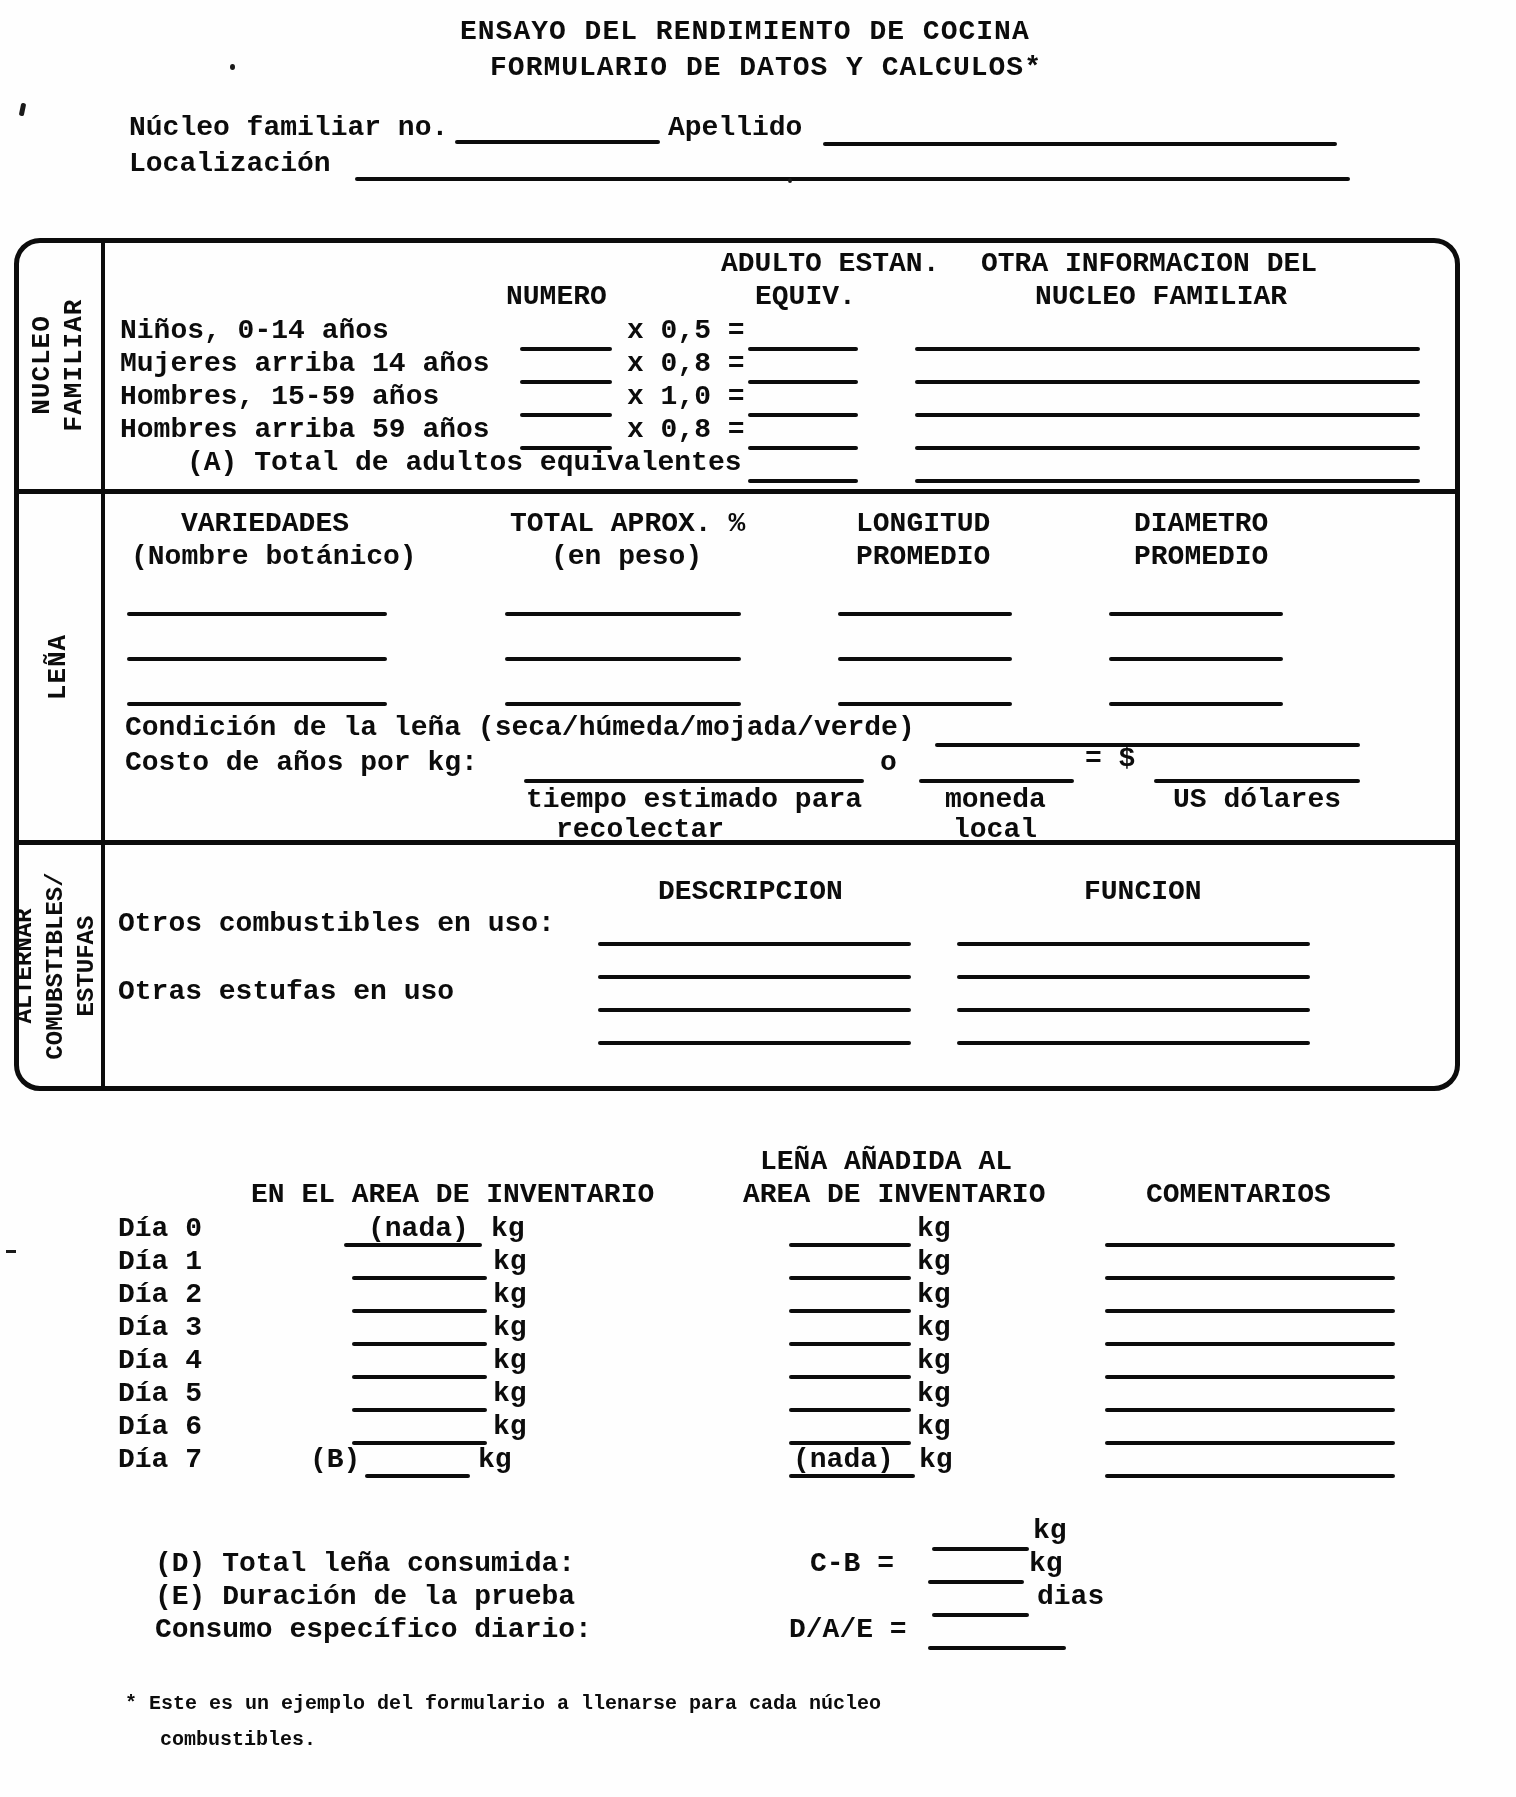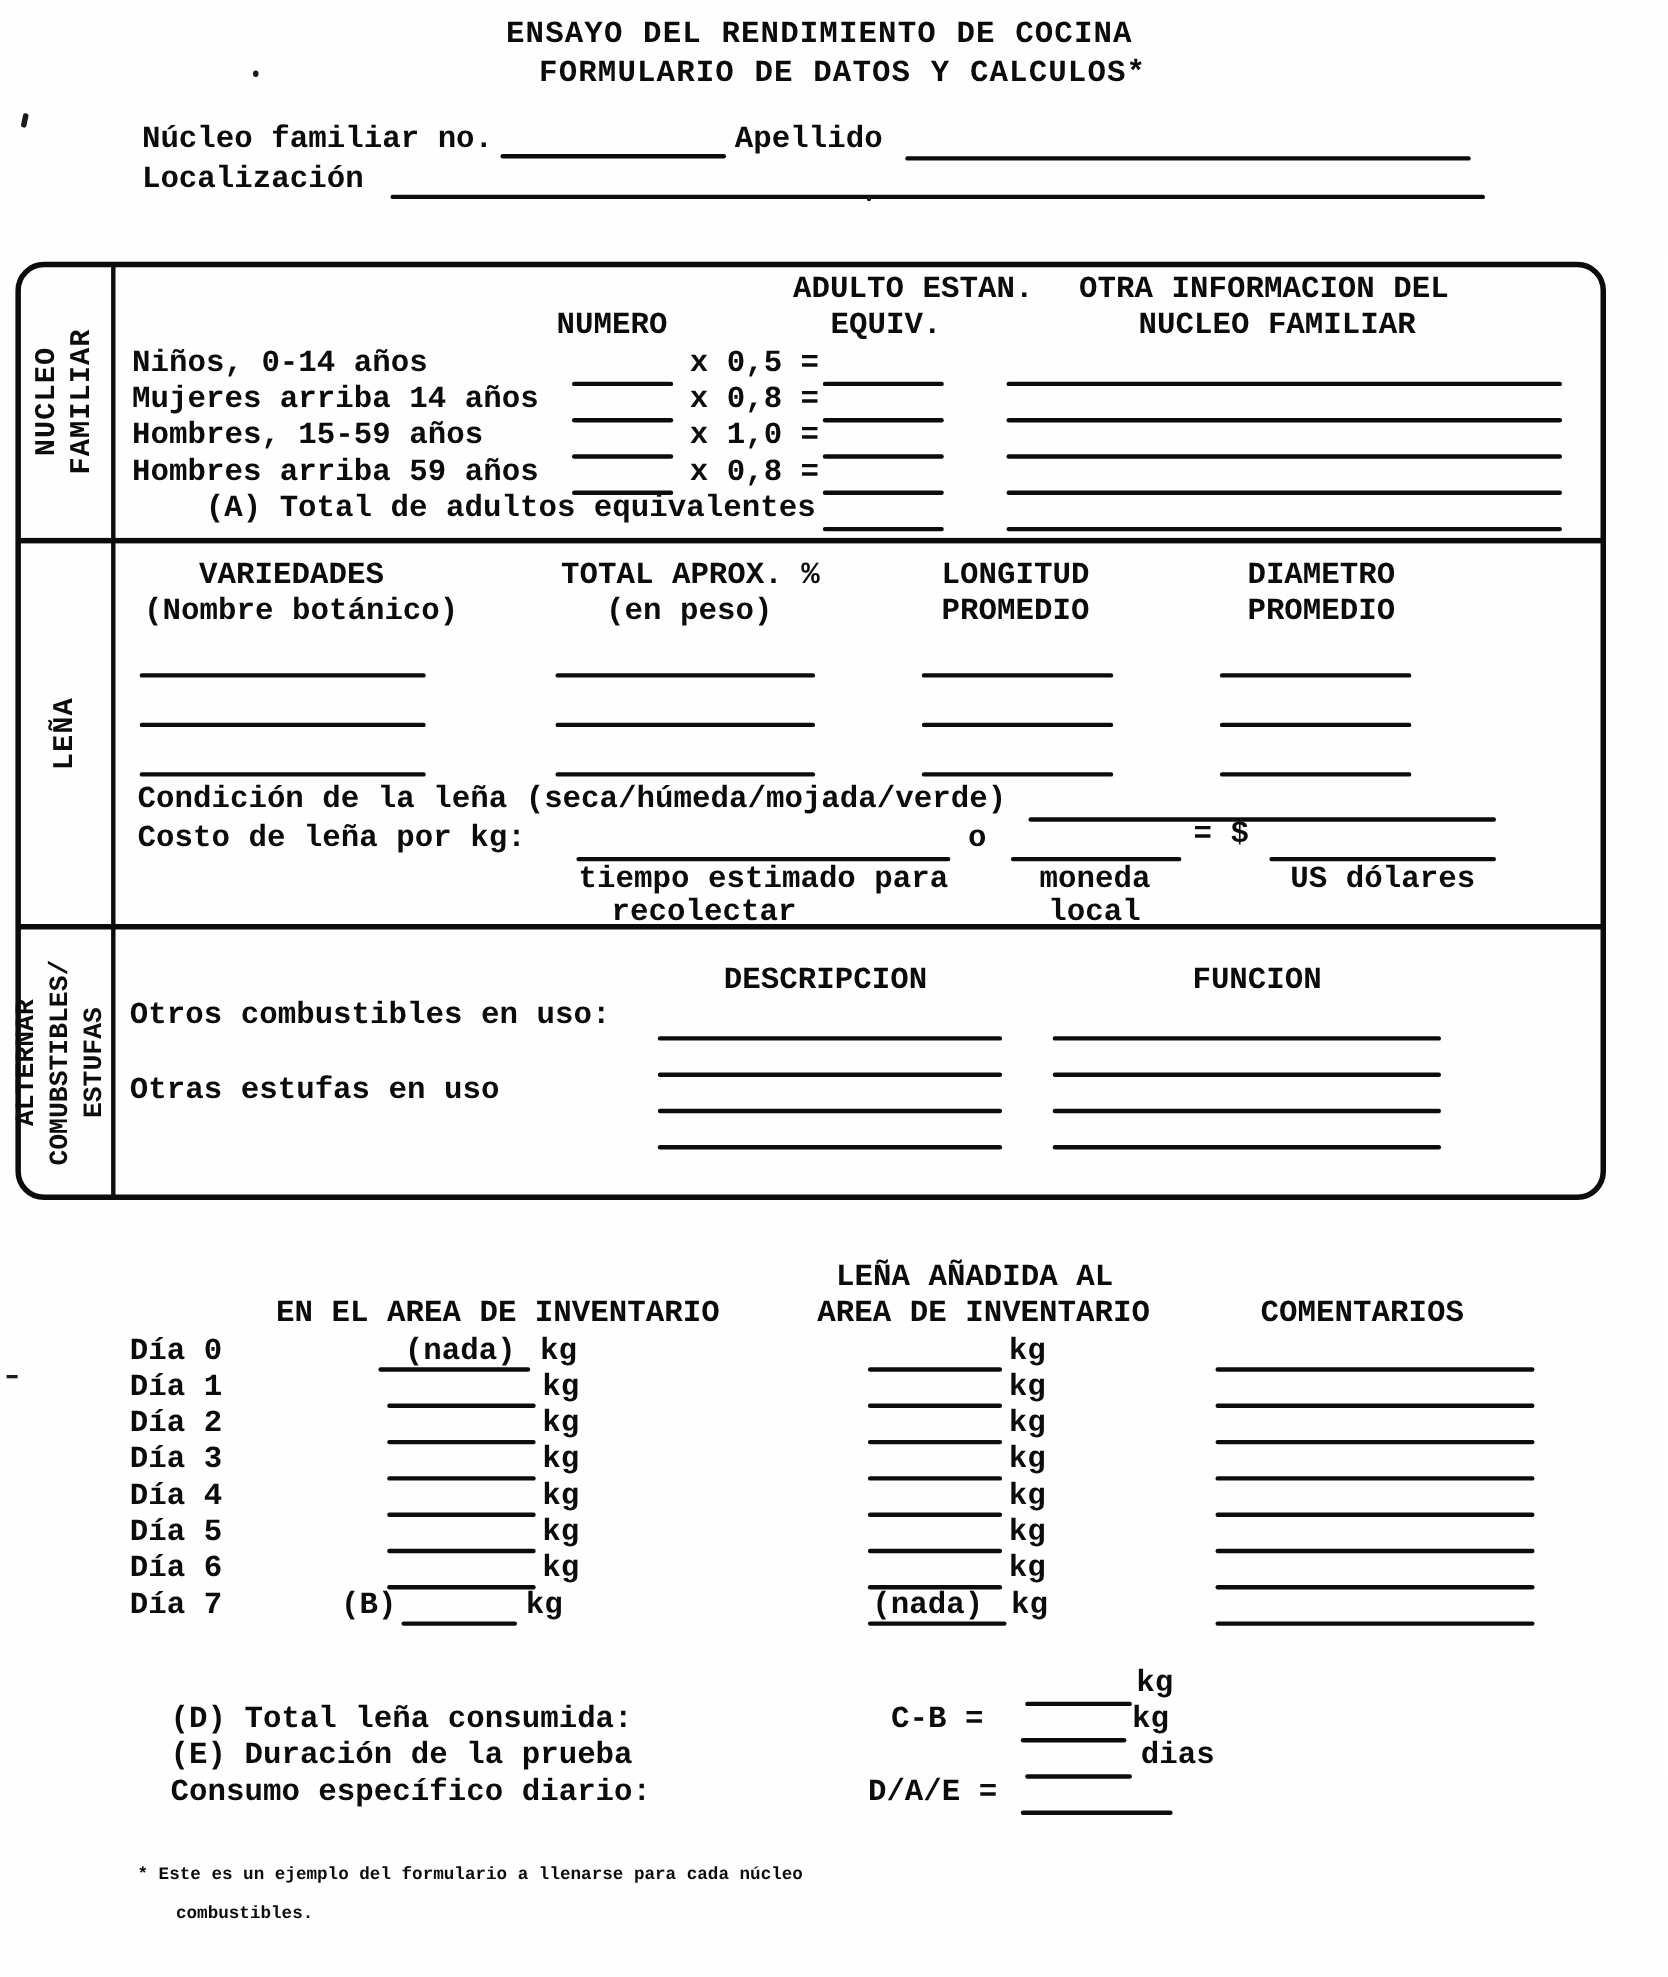--- a/index.html
+++ b/index.html
@@ -5,21 +5,21 @@
   html,body { margin:0; padding:0; background:#ffffff; }
   .page {
     position:relative; width:1516px; height:1797px; background:#fefefe;
     font-family:"Liberation Mono","DejaVu Sans Mono",monospace; overflow:hidden;
   }
   .t {
     position:absolute; white-space:pre;
     font:700 28px/32px "Liberation Mono","DejaVu Sans Mono",monospace;
     color:#0c0c0c; letter-spacing:0px;
   }
-  .sm { font-size:16px; line-height:28px; }
+  .sm { font-size:20px; line-height:28px; }
   .bl { position:absolute; height:4px; background:#0c0c0c; border-radius:2px; }
   .bigbox {
     position:absolute; left:14px; top:238px; width:1436px; height:843px;
     border:5px solid #0c0c0c; border-radius:26px;
   }
   .vline { position:absolute; width:4px; background:#0c0c0c; }
   .hdiv { position:absolute; height:5px; background:#0c0c0c; }
   .vlabel {
     position:absolute; transform:rotate(-90deg); text-align:center;
     display:flex; flex-direction:column; justify-content:center;
@@ -109,21 +109,21 @@
   <div class="bl" style="left:505px;top:657px;width:236px"></div>
   <div class="bl" style="left:838px;top:657px;width:174px"></div>
   <div class="bl" style="left:1109px;top:657px;width:174px"></div>
   <div class="bl" style="left:127px;top:702px;width:260px"></div>
   <div class="bl" style="left:505px;top:702px;width:236px"></div>
   <div class="bl" style="left:838px;top:702px;width:174px"></div>
   <div class="bl" style="left:1109px;top:702px;width:174px"></div>
 
   <div class="t" style="left:125px;top:712px">Condición de la leña (seca/húmeda/mojada/verde)</div>
   <div class="bl" style="left:935px;top:743px;width:425px"></div>
-  <div class="t" style="left:125px;top:747px">Costo de leña por kg:</div>
+  <div class="t" style="left:125px;top:747px">Costo de años por kg:</div>
   <div class="bl" style="left:524px;top:779px;width:340px"></div>
   <div class="t" style="left:880px;top:747px">o</div>
   <div class="bl" style="left:919px;top:779px;width:155px"></div>
   <div class="t" style="left:1085px;top:743px">= $</div>
   <div class="bl" style="left:1154px;top:779px;width:206px"></div>
   <div class="t" style="left:526px;top:784px">tiempo estimado para</div>
   <div class="t" style="left:945px;top:784px">moneda</div>
   <div class="t" style="left:1173px;top:784px">US dólares</div>
   <div class="t" style="left:556px;top:814px">recolectar</div>
   <div class="t" style="left:953px;top:814px">local</div>

